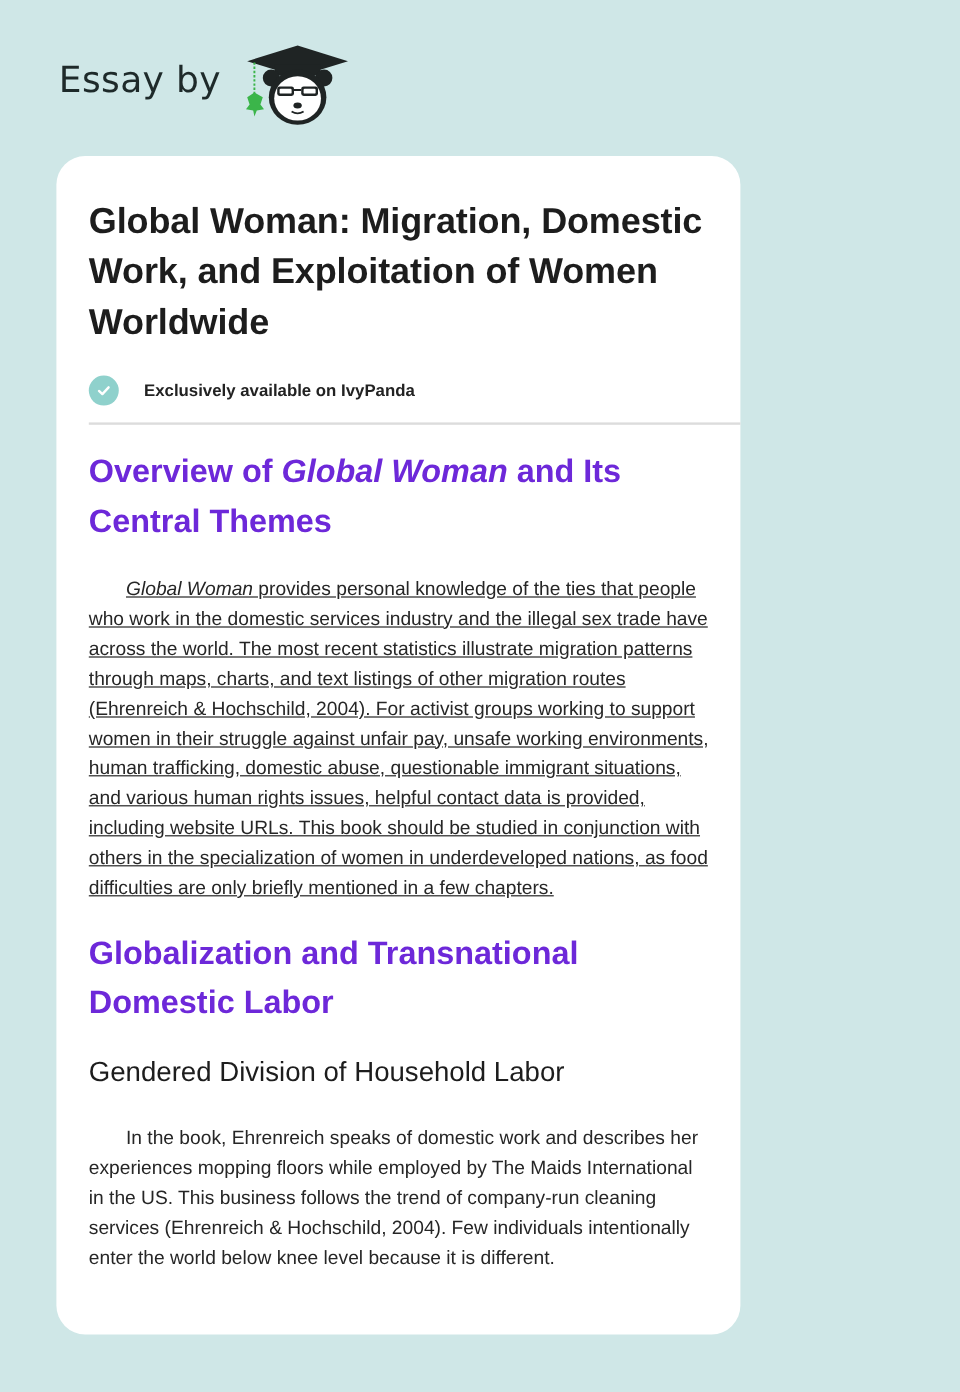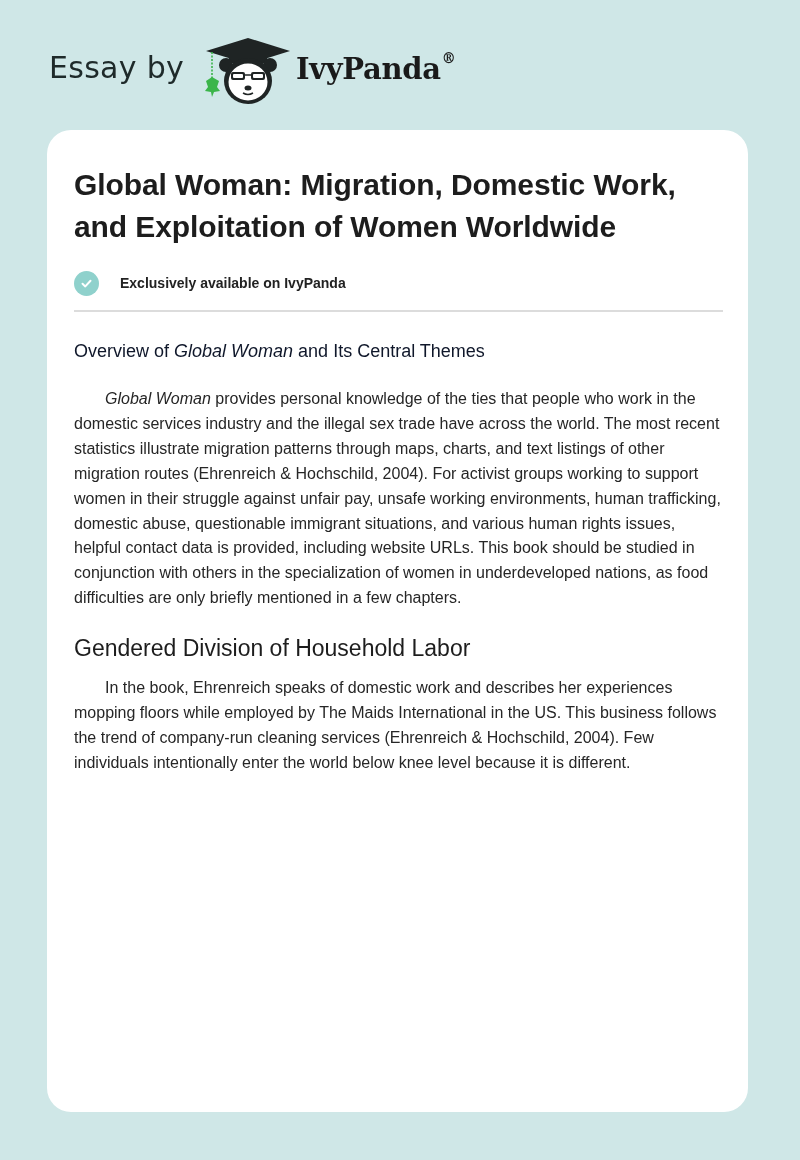--- a/index.html
+++ b/index.html
@@ -49,21 +49,21 @@
       font-size: 14px;
       vertical-align: top;
       position: relative;
       top: -2px;
       margin-left: 1px;
     }
     .card {
       position: absolute;
       left: 47px;
       top: 130px;
-      width: 701px;
+      width: 570px;
       height: 982px;
       background: #ffffff;
       border-radius: 24px;
       overflow: hidden;
       padding: 34px 26px 0 27px;
     }
     .title {
       font-size: 30px;
       font-weight: bold;
       line-height: 42px;
@@ -89,42 +89,42 @@
       color: #222;
       padding-left: 16px;
     }
     .divider {
       margin-top: 14px;
       height: 2px;
       background: #dcdcdc;
       width: 649px;
     }
     h2 {
-      font-size: 18px;
-      font-weight: normal;
+      font-size: 27px;
+      font-weight: bold;
       line-height: 41px;
-      color: #0f172a;
+      color: #6d28d9;
     }
     h2.s1 { margin-top: 19px; }
     h2.s2 { margin-top: 20px; }
     h3 {
       font-size: 23px;
       font-weight: normal;
       line-height: 30px;
       color: #1d1d1d;
       margin-top: 22px;
     }
     p.body {
       font-size: 16px;
       line-height: 24.9px;
       color: #262626;
       text-indent: 31px;
     }
-    p.p1 { margin-top: 15px; }
-    p.p2 { margin-top: 13px; }
+    p.p1 { margin-top: 25px; text-decoration: underline; }
+    p.p2 { margin-top: 29px; }
     p.p3 { margin-top: 21px; }
     em { font-style: italic; }
   </style>
 </head>
 <body>
 
 <div class="header">
   <span class="essay-by">Essay by</span>
   <svg class="logo-mark" viewBox="0 0 92 72">
 
@@ -143,39 +143,39 @@
 
     <rect x="29" y="37" width="14" height="8" rx="2" fill="#1f2424"></rect>
     <rect x="49" y="37" width="14" height="8" rx="2" fill="#1f2424"></rect>
     <line x1="43" y1="40" x2="49" y2="40" stroke="#1f2424" stroke-width="1.5"></line>
     <rect x="31" y="39" width="10" height="4" rx="1" fill="#ffffff"></rect>
     <rect x="51" y="39" width="10" height="4" rx="1" fill="#ffffff"></rect>
 
     <ellipse cx="46" cy="53" rx="3.5" ry="2.5" fill="#1f2424"></ellipse>
     <path d="M41,58 Q46,61 51,58" stroke="#1f2424" stroke-width="1.5" fill="none"></path>
   </svg>
-  <span class="brand"><span>IvyPanda</span><sup>®</sup></span>
 </div>
 
 <div class="card">
   <h1 class="title">Global Woman: Migration, Domestic Work, and Exploitation of Women Worldwide</h1>
 
   <div class="badge-row">
     <span class="check-icon">
       <svg width="13" height="13" viewBox="0 0 13 13">
           <path d="M2.5,6.8 L5.3,9.4 L10.5,3.8" stroke="#ffffff" stroke-width="2" fill="none" stroke-linecap="round" stroke-linejoin="round"></path>
         </svg>
     </span>
     <span class="badge-text">Exclusively available on IvyPanda</span>
   </div>
 
   <div class="divider"></div>
 
   <h2 class="s1"><span>Overview of </span><em>Global Woman</em><span> and Its Central Themes</span></h2>
 
   <p class="body p1"><em>Global Woman</em><span> provides personal knowledge of the ties that people who work in the domestic services industry and the illegal sex trade have across the world. The most recent statistics illustrate migration patterns through maps, charts, and text listings of other migration routes (Ehrenreich &amp; Hochschild, 2004). For activist groups working to support women in their struggle against unfair pay, unsafe working environments, human trafficking, domestic abuse, questionable immigrant situations, and various human rights issues, helpful contact data is provided, including website URLs. This book should be studied in conjunction with others in the specialization of women in underdeveloped nations, as food difficulties are only briefly mentioned in a few chapters.</span></p>
 
+  <h2 class="s2">Globalization and Transnational Domestic Labor</h2>
 
   <h3>Gendered Division of Household Labor</h3>
 
   <p class="body p2">In the book, Ehrenreich speaks of domestic work and describes her experiences mopping floors while employed by The Maids International in the US. This business follows the trend of company-run cleaning services (Ehrenreich &amp; Hochschild, 2004). Few individuals intentionally enter the world below knee level because it is different.</p>
 
 </div>
 
 </body></html>

